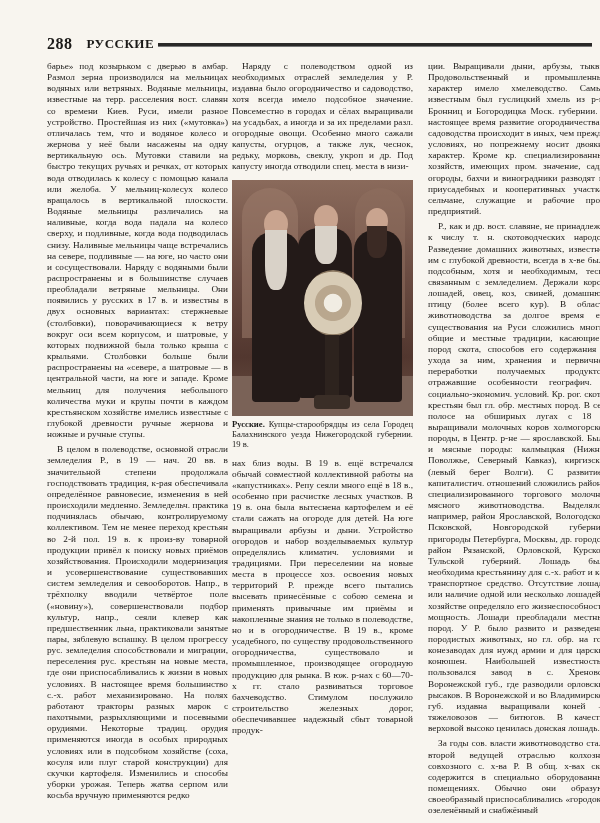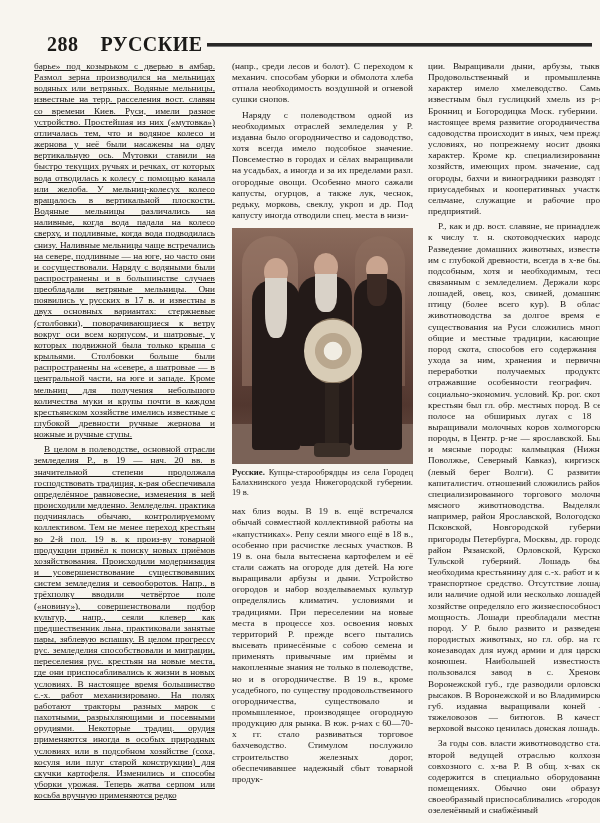--- a/index.html
+++ b/index.html
@@ -7,32 +7,32 @@
     width:600px; height:823px; overflow:hidden;
     background:#f8f5ef;
     font-family:"Liberation Serif", "DejaVu Serif", serif;
     color:#1b1a18;
     position:relative;
   }
   .page-header {
     position:absolute; left:47px; top:32px; right:8px; height:24px;
     display:flex; align-items:center;
   }
-  .page-number { font-weight:bold; font-size:20px; letter-spacing:0.5px; margin-right:22px; }
-  .running-title { font-weight:bold; font-size:20px; letter-spacing:0.5px; margin-right:4px; }
+  .page-number { font-weight:bold; font-size:16px; letter-spacing:0.5px; margin-right:14px; }
+  .running-title { font-weight:bold; font-size:13px; letter-spacing:0.5px; margin-right:4px; }
   .header-rule { flex:1; height:3px; background:#2a2827; border-bottom:1px solid #777; margin-top:2px; }
   .col {
     position:absolute; top:61px; width:181px;
     font-size:9.25px; line-height:11.15px;
     text-align:justify; hyphens:auto;
   }
   .col p { margin:0; text-indent:0; }
   .col p.indent { text-indent:10px; }
   .col p + p { margin-top:4px; }
-  #col1 { left:34px;text-decoration:underline; }
+  #col1 { left:47px; }
   #col2 { left:232px; }
   #col3 { left:428px; width:180px; }
   .figure {
     width:181px; margin:7px 8px 3px 0;
   }
   .photo {
     width:181px; height:236px; position:relative; overflow:hidden;
     background:linear-gradient(180deg,#8a6a5b 0%,#6b4c42 40%,#52372f 75%,#6a5145 100%);
   }
   .photo .arch { position:absolute; left:10px; top:8px; width:56px; height:150px; border-radius:28px 28px 0 0; background:#9d7c6c; opacity:0.55; }
@@ -58,21 +58,20 @@
   <span class="running-title">РУССКИЕ</span>
   <span class="header-rule"></span>
 </div>
 
 <div class="col" id="col1">
   <p>барье» под козырьком с дверью в амбар. Размол зерна производился на мельницах водяных или ветряных. Водяные мельницы, известные на терр. расселения вост. славян со времени Киев. Руси, имели разное устройство. Простейшая из них («мутовка») отличалась тем, что и водяное колесо и жернова у неё были насажены на одну вертикальную ось. Мутовки ставили на быстро текущих ручьях и речках, от которых вода отводилась к колесу с помощью канала или желоба. У мельниц-колесух колесо вращалось в вертикальной плоскости. Водяные мельницы различались на наливные, когда вода падала на колесо сверху, и подливные, когда вода подводилась снизу. Наливные мельницы чаще встречались на севере, подливные — на юге, но часто они и сосуществовали. Наряду с водяными были распространены и в большинстве случаев преобладали ветряные мельницы. Они появились у русских в 17 в. и известны в двух основных вариантах: стержневые (столбовки), поворачивающиеся к ветру вокруг оси всем корпусом, и шатровые, у которых подвижной была только крыша с крыльями. Столбовки больше были распространены на «севере, а шатровые — в центральной части, на юге и западе. Кроме мельниц для получения небольшого количества муки и крупы почти в каждом крестьянском хозяйстве имелись известные с глубокой древности ручные жернова и ножные и ручные ступы.</p>
   <p class="indent">В целом в полеводстве, основной отрасли земледелия Р., в 19 — нач. 20 вв. в значительной степени продолжала господствовать традиция, к-рая обеспечивала определённое равновесие, изменения в ней происходили медленно. Земледельч. практика подчинялась обычаю, контролируемому коллективом. Тем не менее переход крестьян во 2-й пол. 19 в. к произ-ву товарной продукции привёл к поиску новых приёмов хозяйствования. Происходили модернизация и усовершенствование существовавших систем земледелия и севооборотов. Напр., в трёхполку вводили четвёртое поле («новину»), совершенствовали подбор культур, напр., сеяли клевер как предшественник льна, практиковали занятые пары, зяблевую вспашку. В целом прогрессу рус. земледелия способствовали и миграции, переселения рус. крестьян на новые места, где они приспосабливались к жизни в новых условиях. В настоящее время большинство с.-х. работ механизировано. На полях работают тракторы разных марок с пахотными, разрыхляющими и посевными орудиями. Некоторые традиц. орудия применяются иногда в особых природных условиях или в подсобном хозяйстве (соха, косуля или плуг старой конструкции) для скучки картофеля. Изменились и способы уборки урожая. Теперь жатва серпом или косьба вручную применяются редко</p>
 </div>
 
 <div class="col" id="col2">
-  <p>(напр., среди лесов и болот). С переходом к механич. способам уборки и обмолота хлеба отпала необходимость воздушной и огневой сушки снопов.</p>
   <p class="indent">Наряду с полеводством одной из необходимых отраслей земледелия у Р. издавна было огородничество и садоводство, хотя всегда имело подсобное значение. Повсеместно в городах и сёлах выращивали на усадьбах, а иногда и за их пределами разл. огородные овощи. Особенно много сажали капусты, огурцов, а также лук, чеснок, редьку, морковь, свеклу, укроп и др. Под капусту иногда отводили спец. места в низи-</p>
 
   <div class="figure">
     <div class="photo">
       <div class="arch"></div>
         <div class="arch2"></div>
         <div class="floor"></div>
       <div class="person" style="left:20px;top:52px;width:48px;height:170px;"></div>
       <div class="head" style="left:32px;top:30px;width:24px;height:28px;"></div>
       <div class="beard" style="left:33px;top:50px;width:22px;height:60px;"></div>

